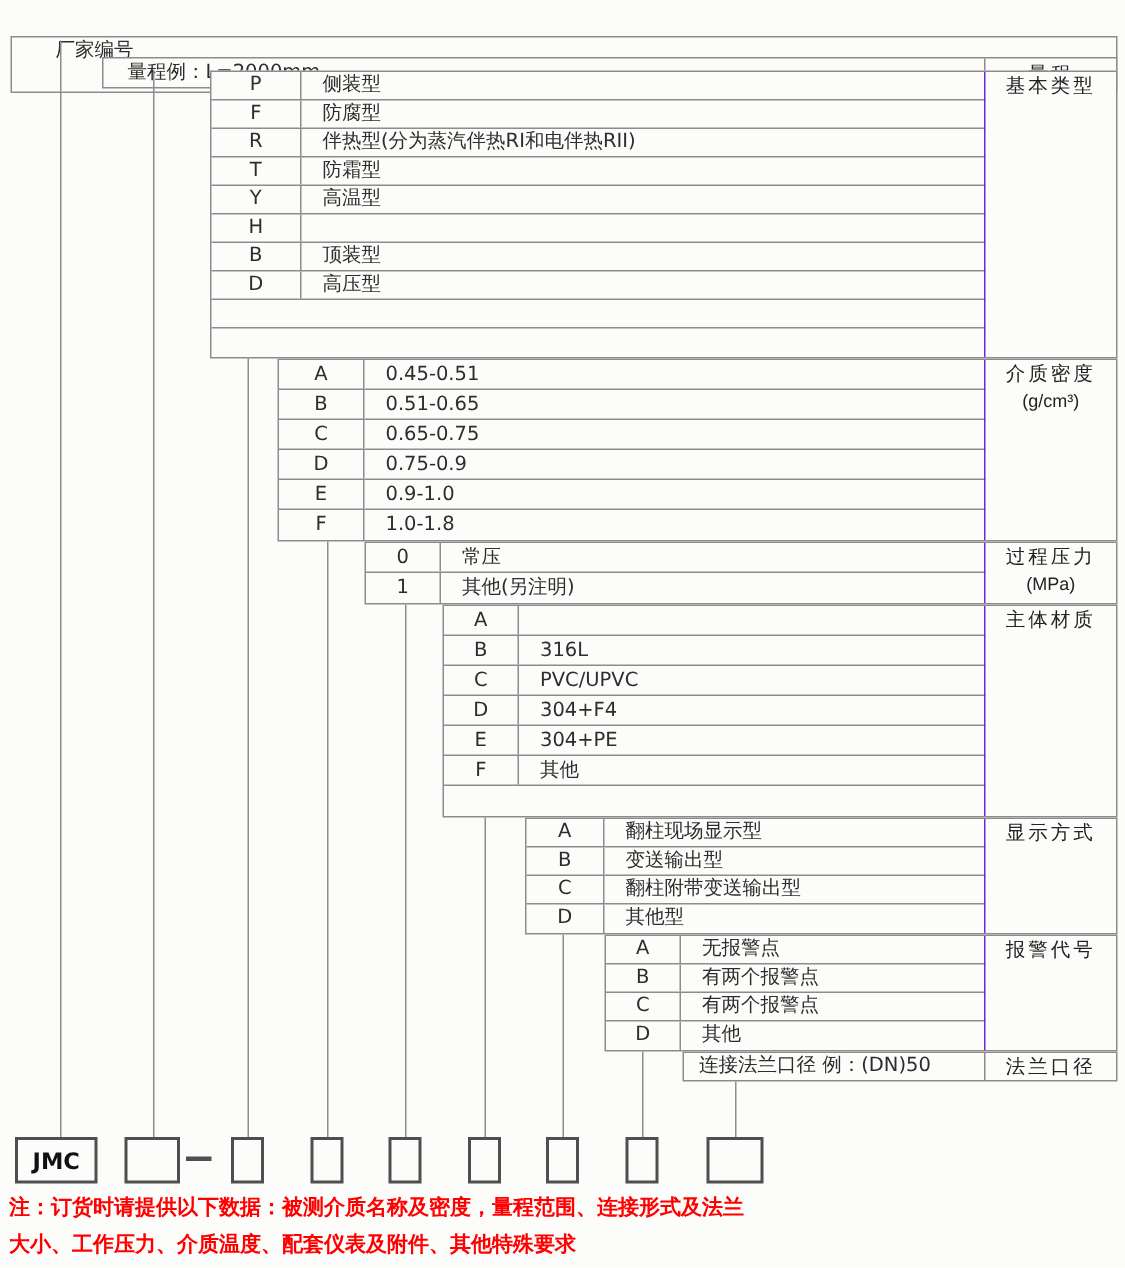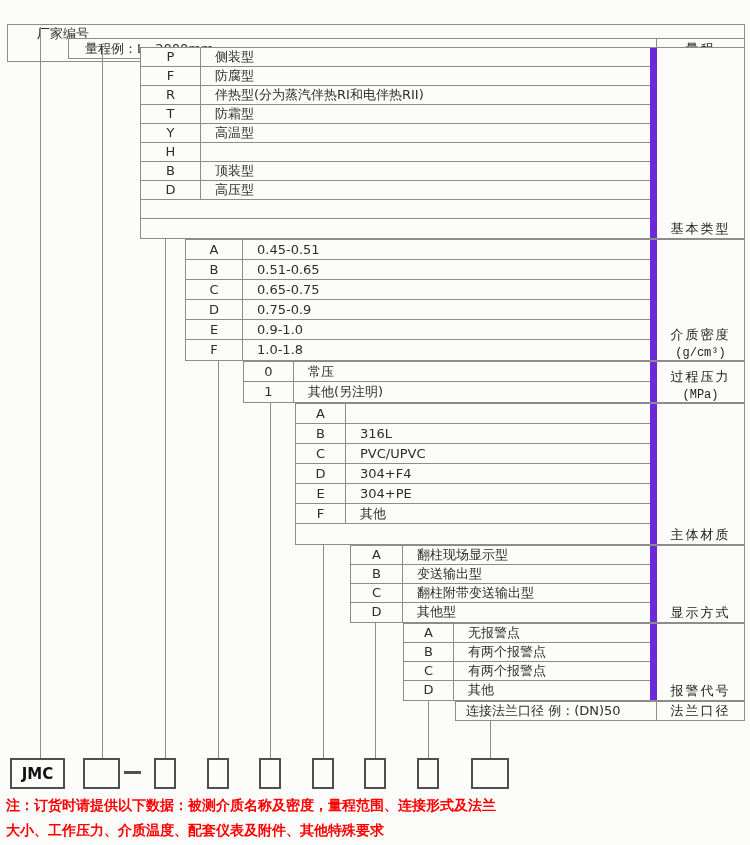--- a/index.html
+++ b/index.html
@@ -14,23 +14,23 @@
   .bar-range .content{flex:1;line-height:19px;padding-left:16px;}
   
   .section{position:absolute;border:1px solid #8c8c8c;box-sizing:border-box;background:#fcfcfa;}
   .rows{position:absolute;left:0;top:0;bottom:0;right:87px;}
   .trow{display:flex;box-sizing:border-box;border-bottom:1px solid #8c8c8c;font-size:13px;}
   .trow:last-child{border-bottom:none;}
   .trow .code{border-right:1px solid #8c8c8c;text-align:center;box-sizing:border-box;}
   .trow .desc{flex:1;padding-left:14px;white-space:nowrap;overflow:hidden;}
   .trow .full{flex:1;}
   .label-col{
-    position:absolute;right:0;top:0;bottom:0;width:87px;border-left:7px solid #6d28d9;
-    display:flex;flex-direction:column;align-items:center;justify-content:flex-end;
-    font-family:Liberation Mono, monospace;font-size:13px;letter-spacing:2px;color:#222;
+    position:absolute;right:0;top:0;bottom:0;width:87px;border-left:1px solid #6d28d9;
+    display:flex;flex-direction:column;align-items:center;justify-content:flex-start;
+    font-family:Liberation Sans, sans-serif;font-size:13px;letter-spacing:2px;color:#222;
     text-align:center;
   }
   .label-col .sub{letter-spacing:0;font-size:12px;margin-top:2px;}
   .sec-basic   {left:140px;top:47px; width:605px;height:192px;}
   .sec-basic    .trow{height:19px;line-height:18px;} .sec-basic  .code{width:60px;}
   .sec-density {left:185px;top:239px;width:560px;height:122px;}
   .sec-density  .trow{height:20px;line-height:19px;} .sec-density .code{width:57px;}
   .sec-pressure{left:243px;top:361px;width:502px;height:42px;}
   .sec-pressure .trow{height:20px;line-height:19px;} .sec-pressure .code{width:50px;}
   .sec-material{left:295px;top:403px;width:450px;height:142px;}

